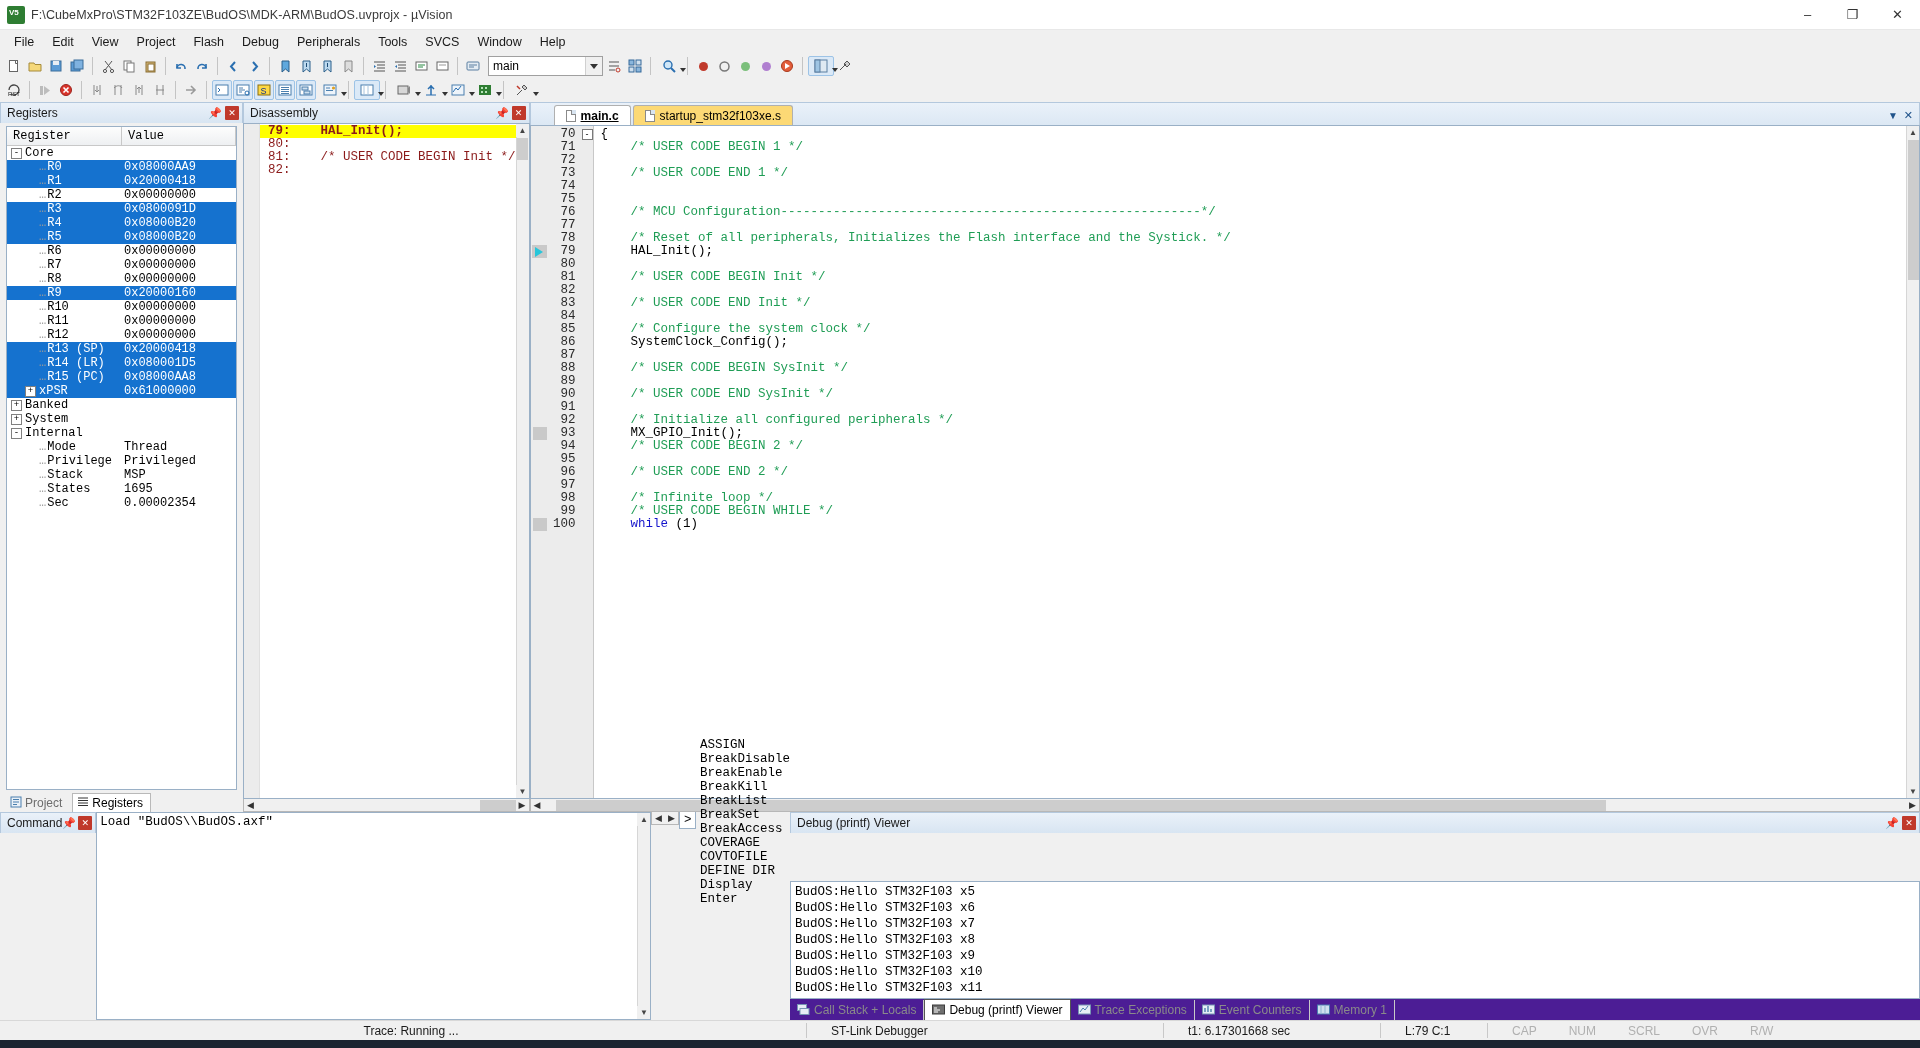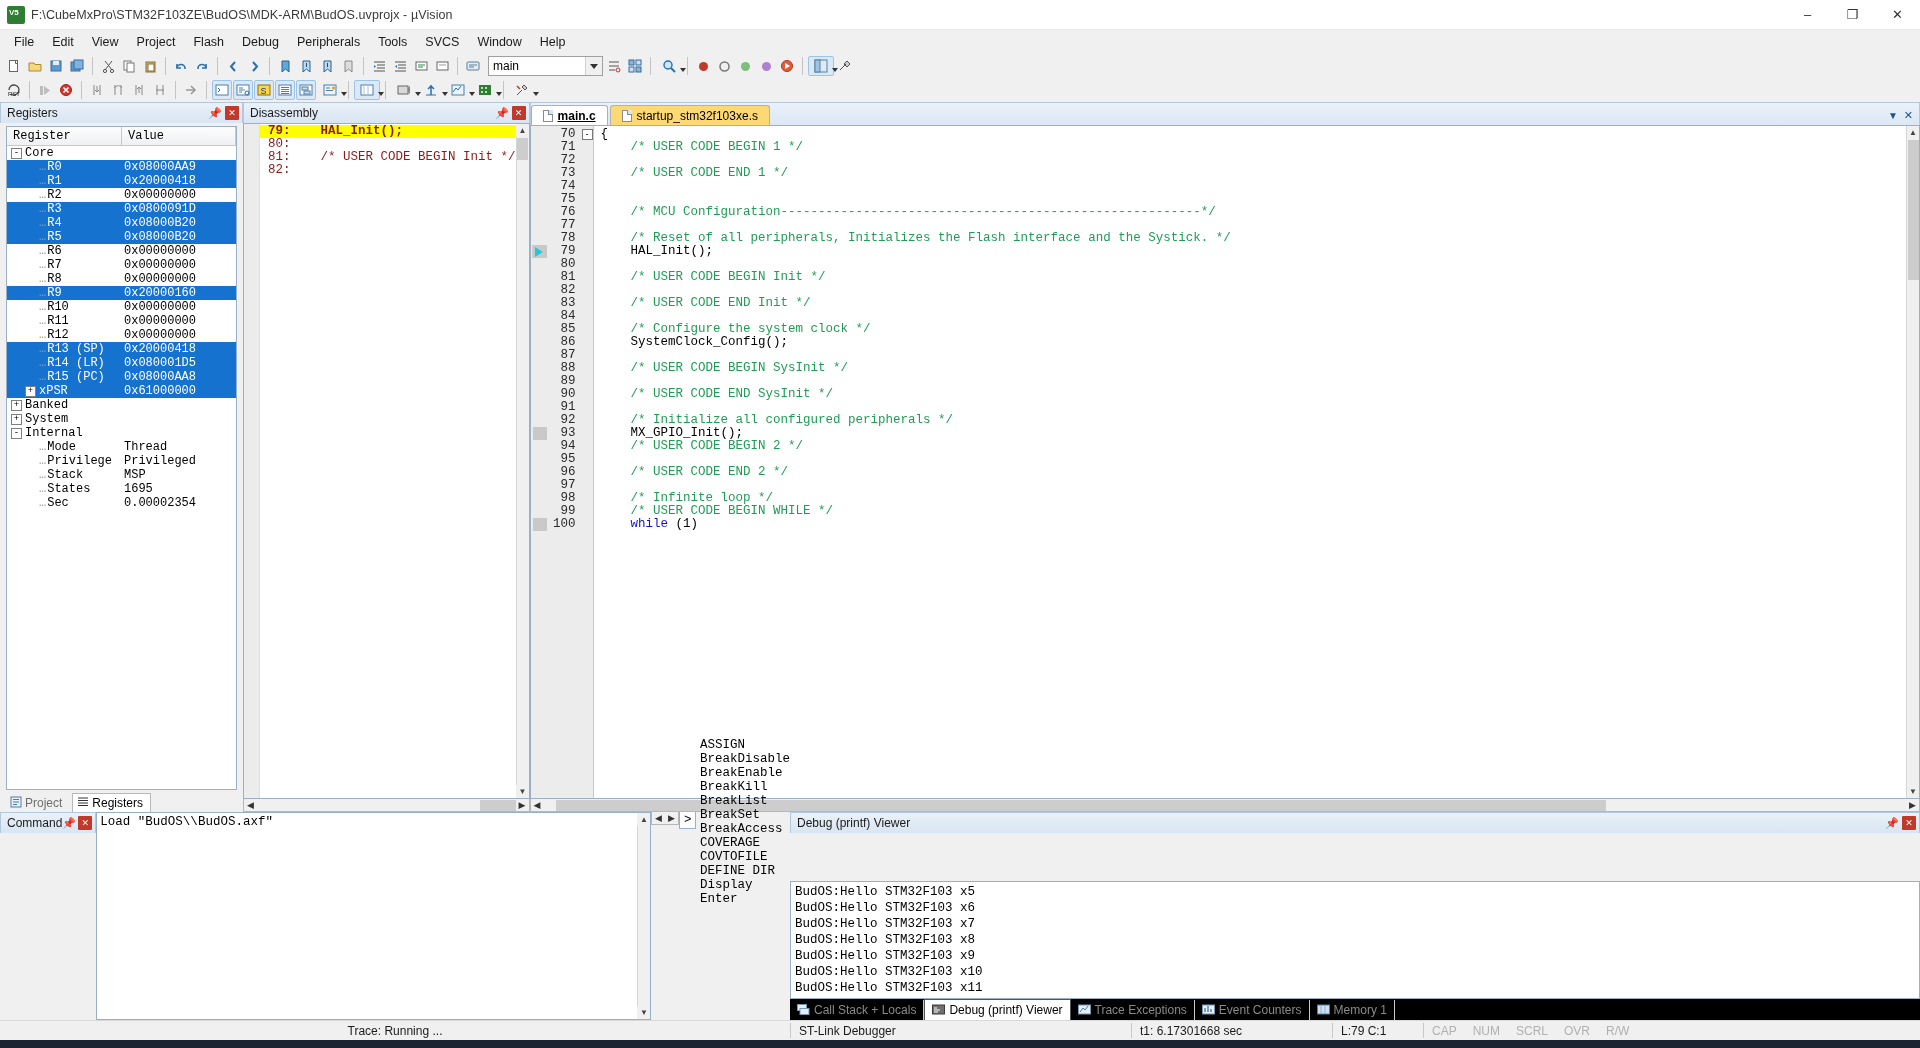--- a/index.html
+++ b/index.html
@@ -80,21 +80,21 @@
   .hbar .thumb { height:11px; background:#cdcdcd; }
 
   
   .vsb { width:13px; flex:0 0 13px; background:#f0f0f0; border-left:1px solid #d6d6d6; display:flex; flex-direction:column; align-items:center;}
   .vsb .a { width:13px; height:13px; font-size:8px; display:flex; align-items:center; justify-content:center; color:#444; background:#f0f0f0;}
   .vsb .t { width:11px; background:#cdcdcd; margin:1px 0;}
 
   
   .ed-panel { flex:1 1 auto; display:flex; flex-direction:column; min-height:0; }
   .ed-tabrow { height:23px; flex:0 0 23px; display:flex; align-items:flex-end; background:linear-gradient(#eaf1f9,#dce8f4);
-               border:1px solid #b4c8dd; border-bottom:none; padding-left:0; }
+               border:1px solid #b4c8dd; border-bottom:none; padding-left:23px; }
   .ed-tab { height:20px; display:flex; align-items:center; gap:5px; padding:0 11px; font-size:12px;
             border:1px solid #b0b0b0; border-bottom:none; border-radius:3px 3px 0 0; margin-right:2px;}
   .ed-tab.on { background:#fff; font-weight:bold; }
   .ed-tab.on .lbl { text-decoration:underline; }
   .ed-tab.off { background:#fcd975; }
   .pgicon { width:10px; height:12px; background:#fff; border:1px solid #8a8a8a; position:relative; flex:0 0 10px;}
   .pgicon::before{content:"";position:absolute;right:-1px;top:-1px;width:4px;height:4px;background:#d8e4f0;border-left:1px solid #8a8a8a;border-bottom:1px solid #8a8a8a;}
   .ed-tr-ctrls { margin-left:auto; display:flex; align-items:center; gap:6px; padding-right:6px; padding-bottom:3px;}
   .ed-body { flex:1 1 auto; background:#fff; border:1px solid #9ab0c6; display:flex; min-height:0; overflow:hidden;}
   .ed-bk { width:18px; flex:0 0 18px; background:#ececec; position:relative;}
@@ -116,28 +116,28 @@
   .cmd-panel { width:790px; flex:0 0 790px; display:flex; flex-direction:row; }
   .dbg-panel { flex:1 1 auto; display:flex; flex-direction:column; min-width:0;}
   .cmd-out { flex:1 1 auto; background:#fff; border:1px solid #9ab0c6; display:flex; min-height:0;}
   .cmd-text { flex:1 1 auto; font-family:"Liberation Mono", monospace; font-size:12.5px; padding:2px 0 0 3px; overflow:hidden;}
   .cmd-in { height:17px; flex:0 0 17px; background:#fff; border:1px solid #9ab0c6; border-top:none; font-family:"Liberation Mono", monospace; font-size:12.5px; padding-left:4px; display:flex; align-items:center;}
   .cmd-help { height:20px; flex:0 0 20px; display:flex; align-items:center; font-family:"Liberation Mono", monospace; font-size:12.5px; padding-left:4px;}
   .dbg-out { flex:1 1 auto; background:#fff; border:1px solid #9ab0c6; font-family:"Liberation Mono", monospace; font-size:12.5px; padding:2px 0 0 4px; overflow:hidden;margin-top:48px;}
   .dbg-out .dl { height:16px; line-height:16px; white-space:pre;}
 
   
-  .btabs { height:21px; flex:0 0 21px; display:flex; align-items:center; background:#000000; }
+  .btabs { height:21px; flex:0 0 21px; display:flex; align-items:center; background:#4c1d95; }
   .btab { height:20px; display:flex; align-items:center; gap:4px; padding:0 7px; font-size:12px; color:#8a8a8a; border-right:1px solid #c9c9c9;}
   .btab.on { color:#000; background:#fff; border:1px solid #555; height:21px; border-bottom:none;}
   .micon { width:13px;height:12px; flex:0 0 13px; }
 
   
   .status { height:20px; flex:0 0 20px; display:flex; align-items:center; background:#f0f0f0; border-top:1px solid #d8d8d8; font-size:12px;}
-  .st-cell { padding:0 8px; display:flex; align-items:center; height:26px; color:#1a1a1a;}
+  .st-cell { padding:0 8px; display:flex; align-items:center; height:26px; color:#1a1a1a;margin-left:16px;}
   .st-sep { width:1px; height:15px; background:#c8c8c8;}
   .st-grey { color:#b0b0b0;}
   .taskbar { height:8px; flex:0 0 8px; background:#1b2430;}
 </style>
 </head>
 <body>
 
 <div class="app">
 
   <div class="titlebar">

